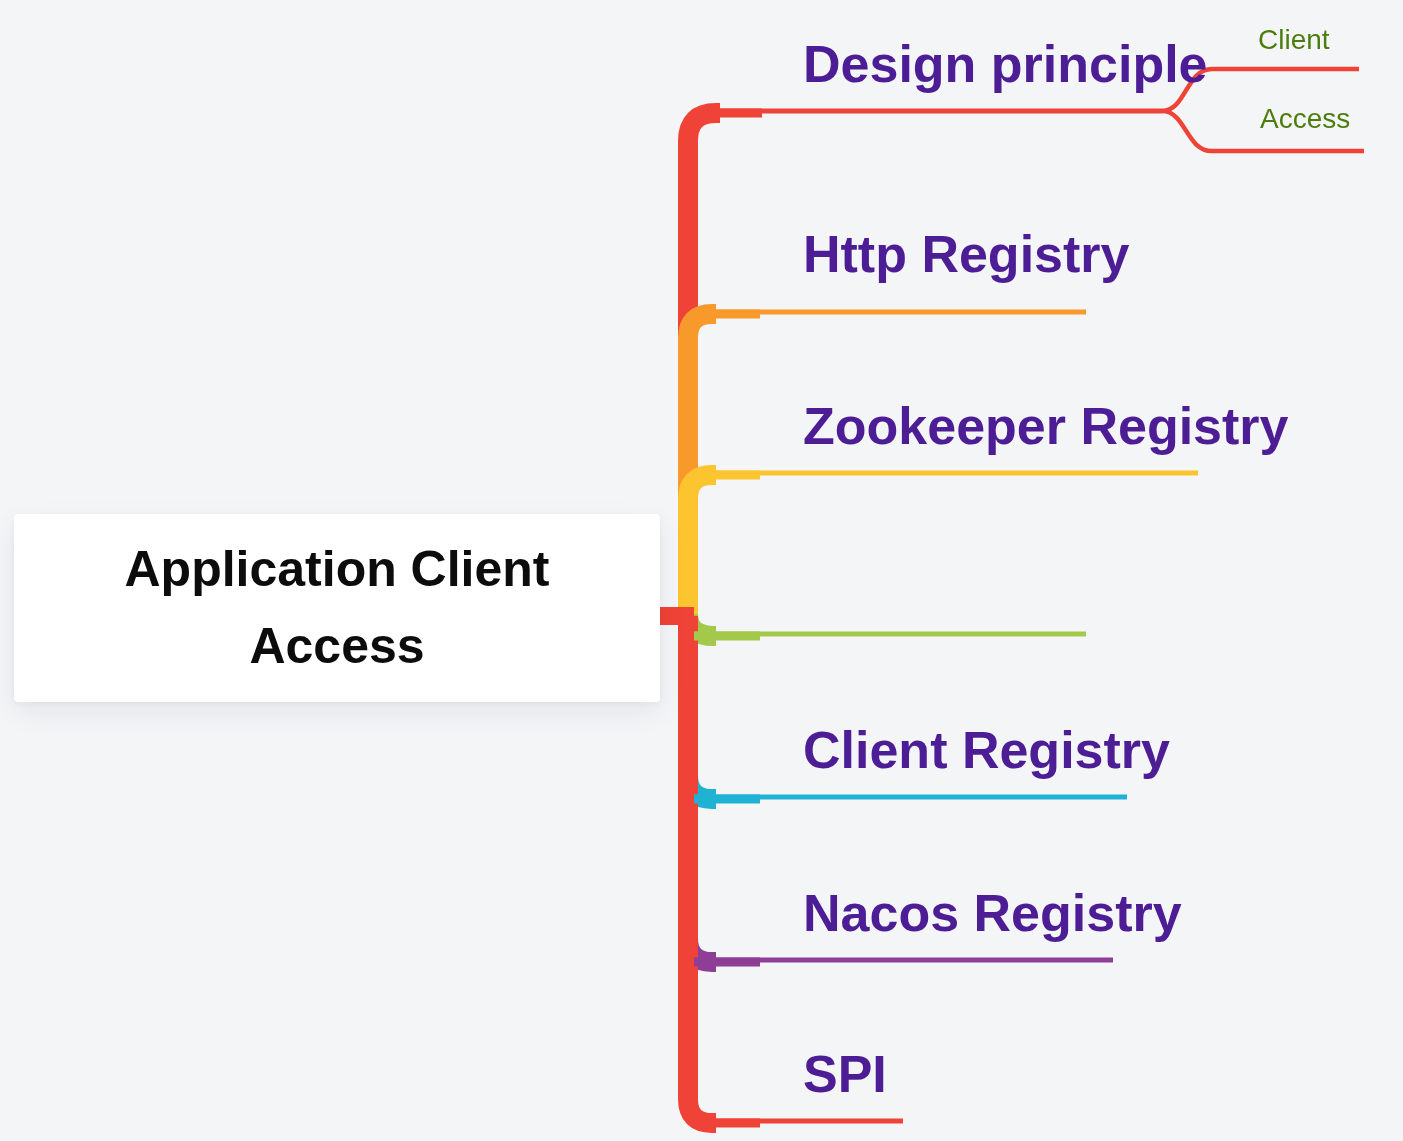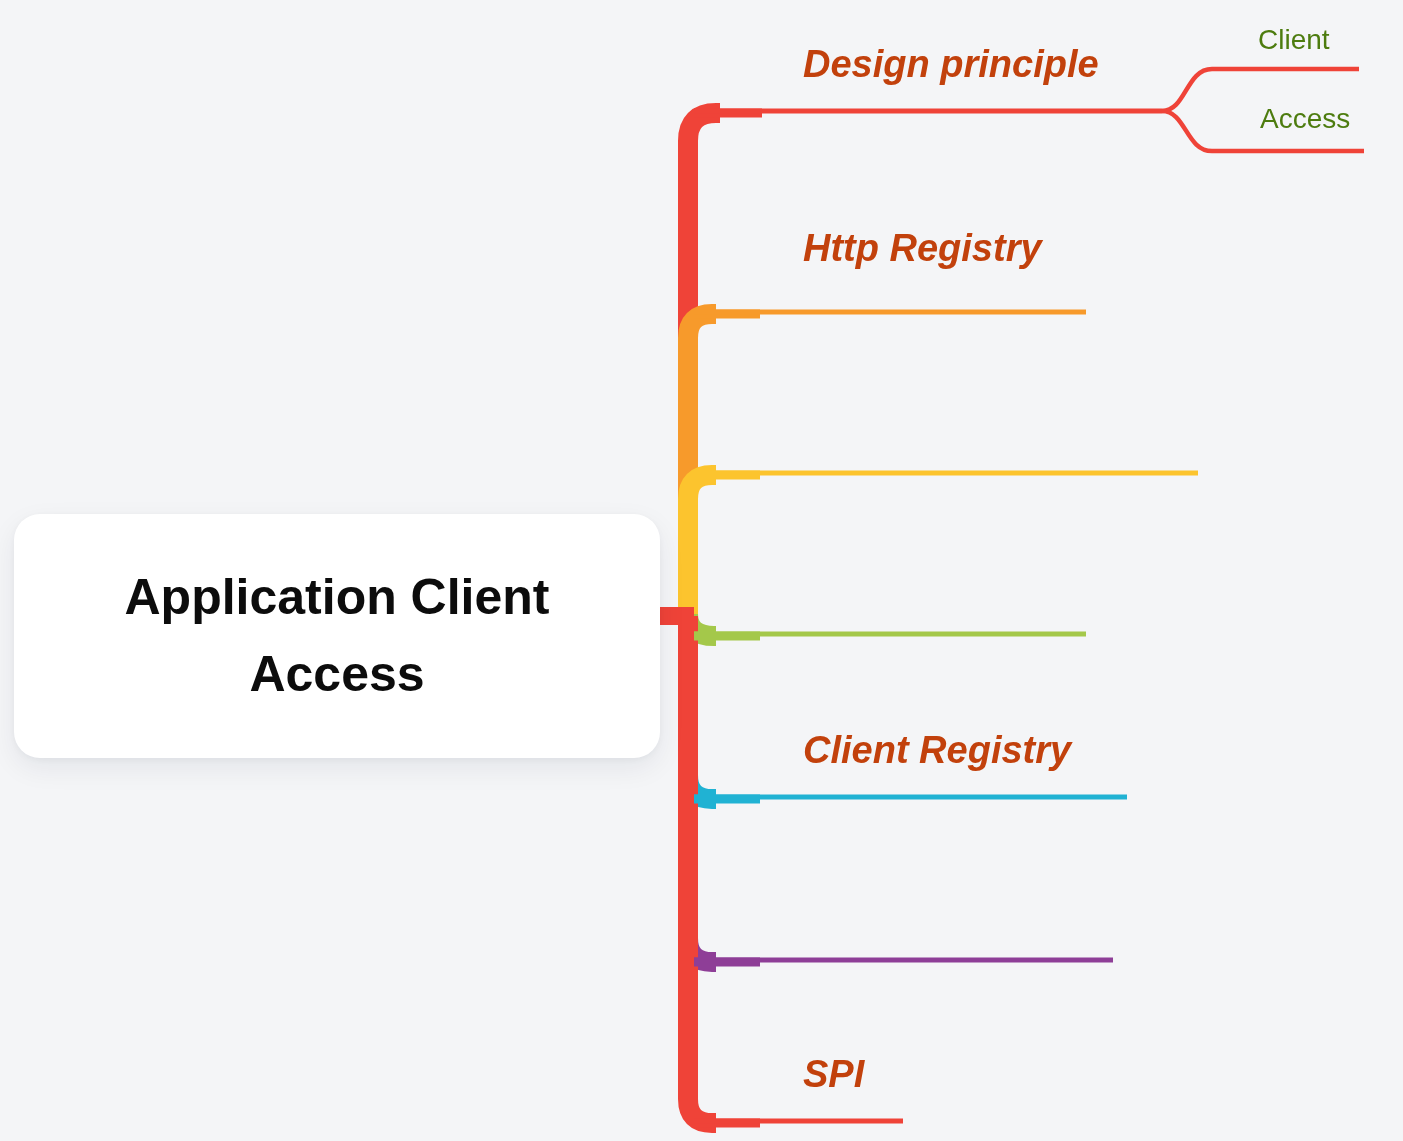--- a/index.html
+++ b/index.html
@@ -5,33 +5,33 @@
   html,body{margin:0;padding:0;}
   body{
     background:#f4f5f7;
     font-family:"Liberation Sans", sans-serif;
     width:1403px;height:1141px;overflow:hidden;
   }
   .canvas{position:relative;width:1403px;height:1141px;background:#f4f5f7;}
   .links{position:absolute;left:0;top:0;width:1403px;height:1141px;}
   .links path{fill:none;}
   .root-node{
-    position:absolute;left:14px;top:514px;width:646px;height:244px;
-    background:#ffffff;border-radius:26px;
+    position:absolute;left:14px;top:514px;width:646px;height:188px;
+    background:#ffffff;border-radius:4px;
     box-shadow:0 10px 28px rgba(20,30,60,0.07), 0 2px 6px rgba(20,30,60,0.04);
     display:flex;align-items:center;justify-content:center;
   }
   .root-node .root-label{
     display:block;width:560px;text-align:center;
     font-size:50px;font-weight:bold;letter-spacing:0px;
     line-height:77px;color:#0c0c0c;
   }
   .branch-label{
     position:absolute;left:803px;white-space:nowrap;
-    font-size:38px;font-weight:bold;color:#c2410c;line-height:40px;font-style:italic;
+    font-size:52px;font-weight:bold;color:#4c1d95;line-height:40px;
   }
   .sub-label{
     position:absolute;white-space:nowrap;
     font-size:28px;font-weight:400;color:#4d7c0f;line-height:30px;
   }
 </style>
 </head>
 <body>
 
 <div class="canvas">
@@ -72,20 +72,22 @@
 
     <path d="M 1162 111 C 1186 111 1186 69 1212 69 L 1359 69" stroke-width="4.5" stroke="#ef4338"></path>
     <path d="M 1162 111 C 1186 111 1186 151 1212 151 L 1364 151" stroke-width="4.5" stroke="#ef4338"></path>
   </svg>
 
   <div class="root-node">
     <span class="root-label">Application Client Access</span>
   </div>
 
   <div class="branch-label" style="top:44px">Design principle</div>
-  <div class="branch-label" style="top:228px">Http Registry</div>
+  <div class="branch-label" style="top:234px">Http Registry</div>
+  <div class="branch-label" style="top:406px">Zookeeper Registry</div>
   <div class="branch-label" style="top:730px">Client Registry</div>
+  <div class="branch-label" style="top:893px">Nacos Registry</div>
   <div class="branch-label" style="top:1054px">SPI</div>
 
   <div class="sub-label" style="left:1258px;top:25px">Client</div>
   <div class="sub-label" style="left:1260px;top:104px">Access</div>
 
 </div>
 
 </body></html>

